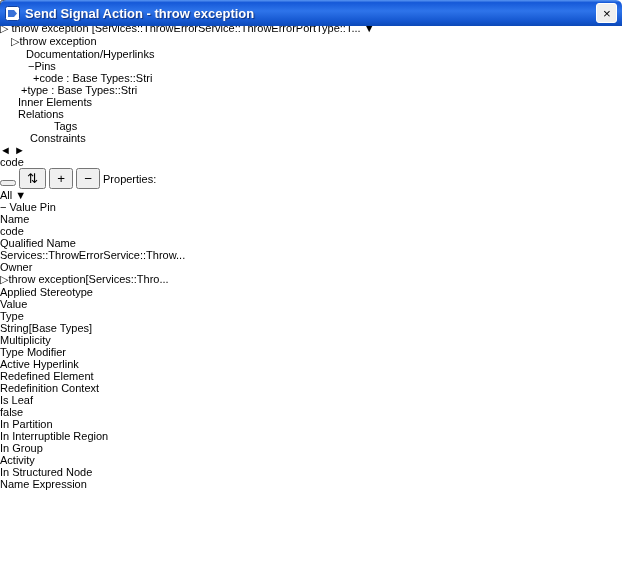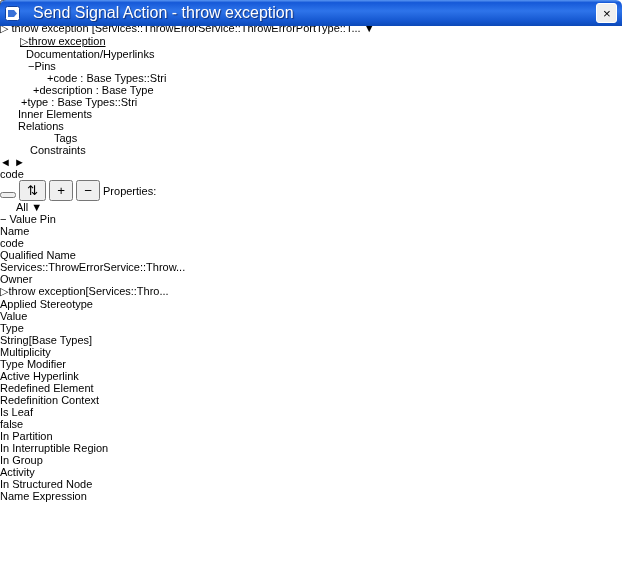--- a/index.html
+++ b/index.html
@@ -2,21 +2,21 @@
 <html><head>
 <meta charset="utf-8">
 <style>
   html,body{margin:0;padding:0;background:#fff;}
   body{width:622px;height:565px;font-family:"Liberation Sans",sans-serif;font-size:11px;color:#000;}
   .window{position:relative;width:622px;height:565px;box-sizing:border-box;overflow:hidden;}
   
   .titlebar{position:absolute;top:0;left:0;right:0;height:26px;border-radius:6px 6px 0 0;
     background:linear-gradient(180deg,#5A96F2 0%,#1659D8 10%,#2E74EA 42%,#1557D0 80%,#0C49B8 100%);
     display:flex;align-items:center;padding:0 5px;gap:5px;box-sizing:border-box;}
-  .title{color:#fff;font-weight:normal;font-size:16px;text-shadow:1px 1px 1px #10307A;white-space:nowrap;overflow:hidden;flex:1;margin-left:8px;}
+  .title{color:#fff;font-weight:bold;font-size:13px;text-shadow:1px 1px 1px #10307A;white-space:nowrap;overflow:hidden;flex:1;}
   .appicon{width:15px;height:15px;flex:none;display:flex;}
   .closebtn{width:21px;height:20px;flex:none;border:1px solid #fff;border-radius:3px;
     background:linear-gradient(180deg,#F0А;}
   .closebtn{background:linear-gradient(180deg,#F2977F 0%,#E25C3C 45%,#C63A18 100%);color:#fff;font-weight:bold;
     font-size:12px;line-height:16px;text-align:center;padding:0;cursor:pointer;}
   
   .frame{position:absolute;top:26px;left:0;right:0;bottom:0;border:3px solid #0853DD;border-top:none;
     border-bottom-color:#0843B8;background:#ECE9D8;box-sizing:border-box;}
   
   .toolbar{position:absolute;left:0;right:0;top:2px;height:32px;display:flex;align-items:center;padding-left:5px;gap:1px;}
@@ -153,25 +153,24 @@
       <div class="combo history">
         <span class="nicon tri">▷</span>
         <span class="cmain">throw exception</span>
         <span class="cmuted">[Services::ThrowErrorService::ThrowErrorPortType::T...</span>
         <span class="dropbtn"><span>▼</span></span>
       </div>
     </div>
 
     <div class="treepanel">
       <div class="treeitems">
-          <div class="tnode" style="padding-left: 20px; text-decoration: underline;"><span class="hl"><span class="nicon tri">▷</span><span class="tlabel">throw exception</span></span></div>
+          <div class="tnode" style="padding-left: 11px;"><span class="hl"><span class="nicon tri">▷</span><span class="tlabel">throw exception</span></span></div>
           <div class="tnode" style="padding-left: 26px;"><span class="hl"><span class="tlabel">Documentation/Hyperlinks</span></span></div>
           <div class="tnode" style="padding-left: 28px;"><span class="expbox">−</span><span class="hl"><span class="tlabel">Pins</span></span></div>
-          <div class="tnode" style="padding-left: 47px;"><span class="expbox">+</span><span class="hl sel"><span class="nicon pinbox"></span><span class="tlabel">code : Base Types::Stri</span></span></div>
-          <div class="tnode" style="padding-left: 33px;"><span class="expbox">+</span><span class="hl"><span class="nicon pinbox"></span><span class="tlabel">description : Base Type</span></span></div>
+          <div class="tnode" style="padding-left: 33px;"><span class="expbox">+</span><span class="hl sel"><span class="nicon pinbox"></span><span class="tlabel">code : Base Types::Stri</span></span></div>
           <div class="tnode" style="padding-left: 21px;"><span class="expbox">+</span><span class="hl"><span class="nicon pinbox"></span><span class="tlabel">type : Base Types::Stri</span></span></div>
           <div class="tnode" style="padding-left: 18px;"><span class="hl"><span class="tlabel">Inner Elements</span></span></div>
           <div class="tnode" style="padding-left: 18px;"><span class="hl"><span class="tlabel">Relations</span></span></div>
           <div class="tnode" style="padding-left: 18px; margin-left: 36px;"><span class="hl"><span class="tlabel">Tags</span></span></div>
           <div class="tnode" style="padding-left: 30px;"><span class="hl"><span class="tlabel">Constraints</span></span></div>
         </div>
       <div class="hsb">
         <span class="sb-btn left"><span>◄</span></span>
         <span class="sb-thumb h"></span>
         <span class="sb-btn right"><span>►</span></span>
@@ -181,21 +180,21 @@
     <div class="group">
       <span class="grouplabel">code</span>
 
       <div class="ptoolbar">
         <button class="tbtn small pressed"><span class="cat-icon"></span></button>
         <button class="tbtn small"><span class="sort-icon">⇅</span></button>
         <button class="tbtn small gap"><span class="minibox">+</span></button>
         <button class="tbtn small"><span class="minibox">−</span></button>
         <span class="spacer"></span>
         <span>Properties:</span>
-        <div class="combo small" style="margin-left:16px;">
+        <div class="combo small" style="margin-left:0;">
           <span class="cmain">All</span>
           <span class="dropbtn"><span>▼</span></span>
         </div>
       </div>
 
       <div class="grid">
         <div class="ghead">
           <span class="expbox">−</span>
           <span class="ghead-label">Value Pin</span>
         </div>

